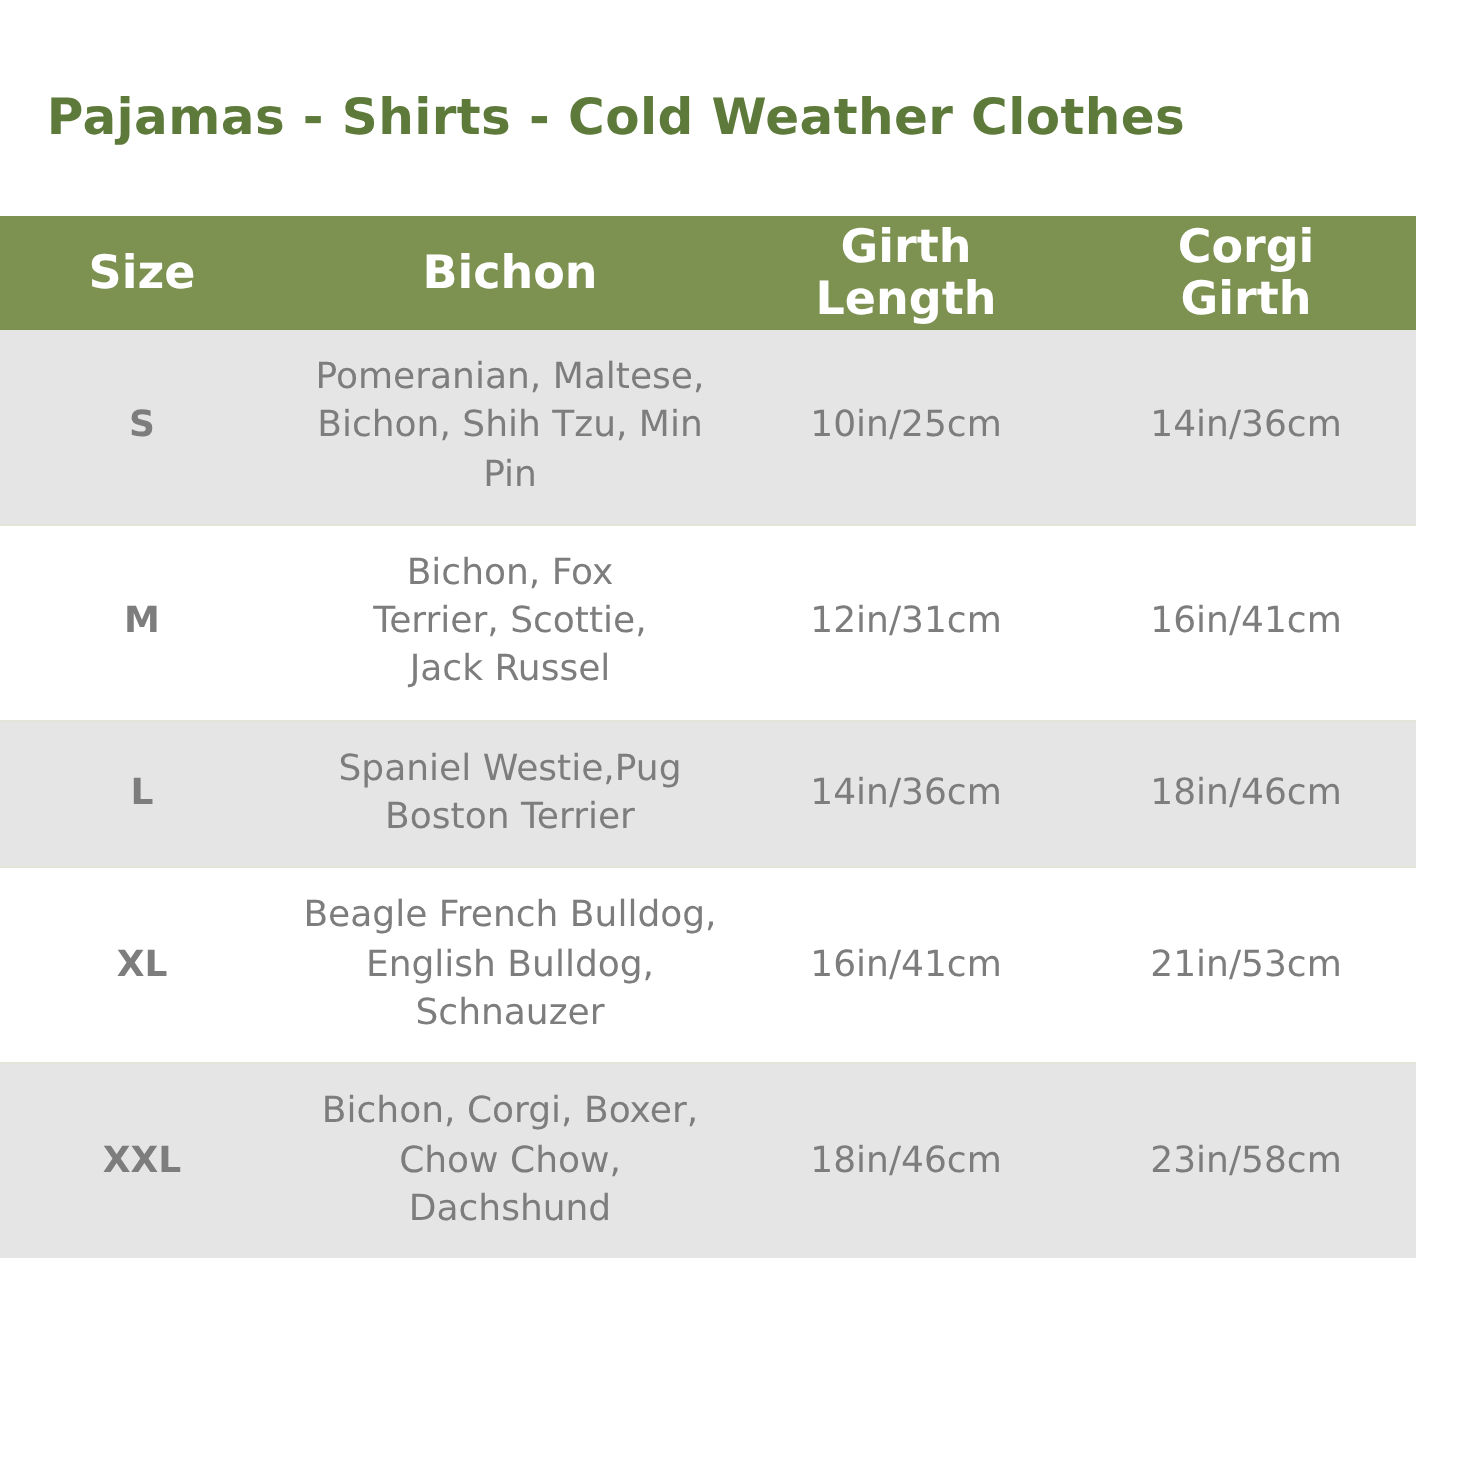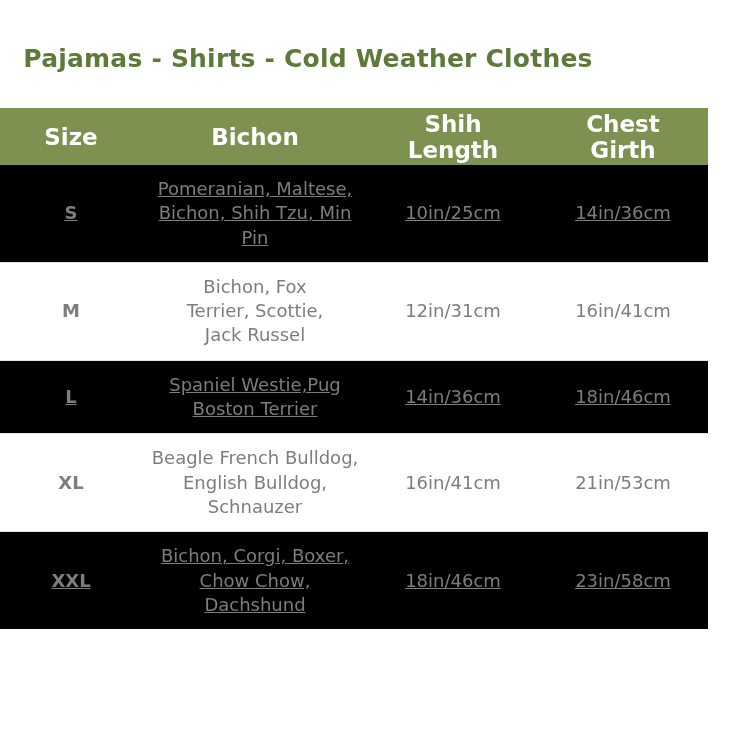--- a/index.html
+++ b/index.html
@@ -56,22 +56,21 @@
     box-sizing: border-box;
     border-bottom: 1px solid #e4e4d8;
   }
   table.size-chart tbody tr:last-child td {
     border-bottom: none;
   }
   table.size-chart tbody tr.row-odd td {
     background: #ffffff;
   }
   table.size-chart tbody tr.row-even td {
-    background: #000000;
-    text-decoration: underline;
+    background: #e5e5e5;
   }
   td.col-size {
     font-size: 22px;
     font-weight: bold;
     color: #6f6f6f;
   }
   td.col-breeds {
     font-size: 17.5px;
   }
   td.col-length, td.col-girth {
@@ -96,22 +95,22 @@
     <colgroup>
       <col class="col-w-size">
       <col class="col-w-breeds">
       <col class="col-w-length">
       <col class="col-w-girth">
     </colgroup>
     <thead>
       <tr>
         <th>Size</th>
         <th>Bichon</th>
-        <th>Shih  Length</th>
-        <th>Chest Girth</th>
+        <th>Girth  Length</th>
+        <th>Corgi Girth</th>
       </tr>
     </thead>
     <tbody>
       <tr class="row-even">
         <td class="col-size">S</td>
         <td class="col-breeds multiline">Pomeranian, Maltese,
 Bichon, Shih Tzu, Min Pin</td>
         <td class="col-length">10in/25cm</td>
         <td class="col-girth">14in/36cm</td>
       </tr>

